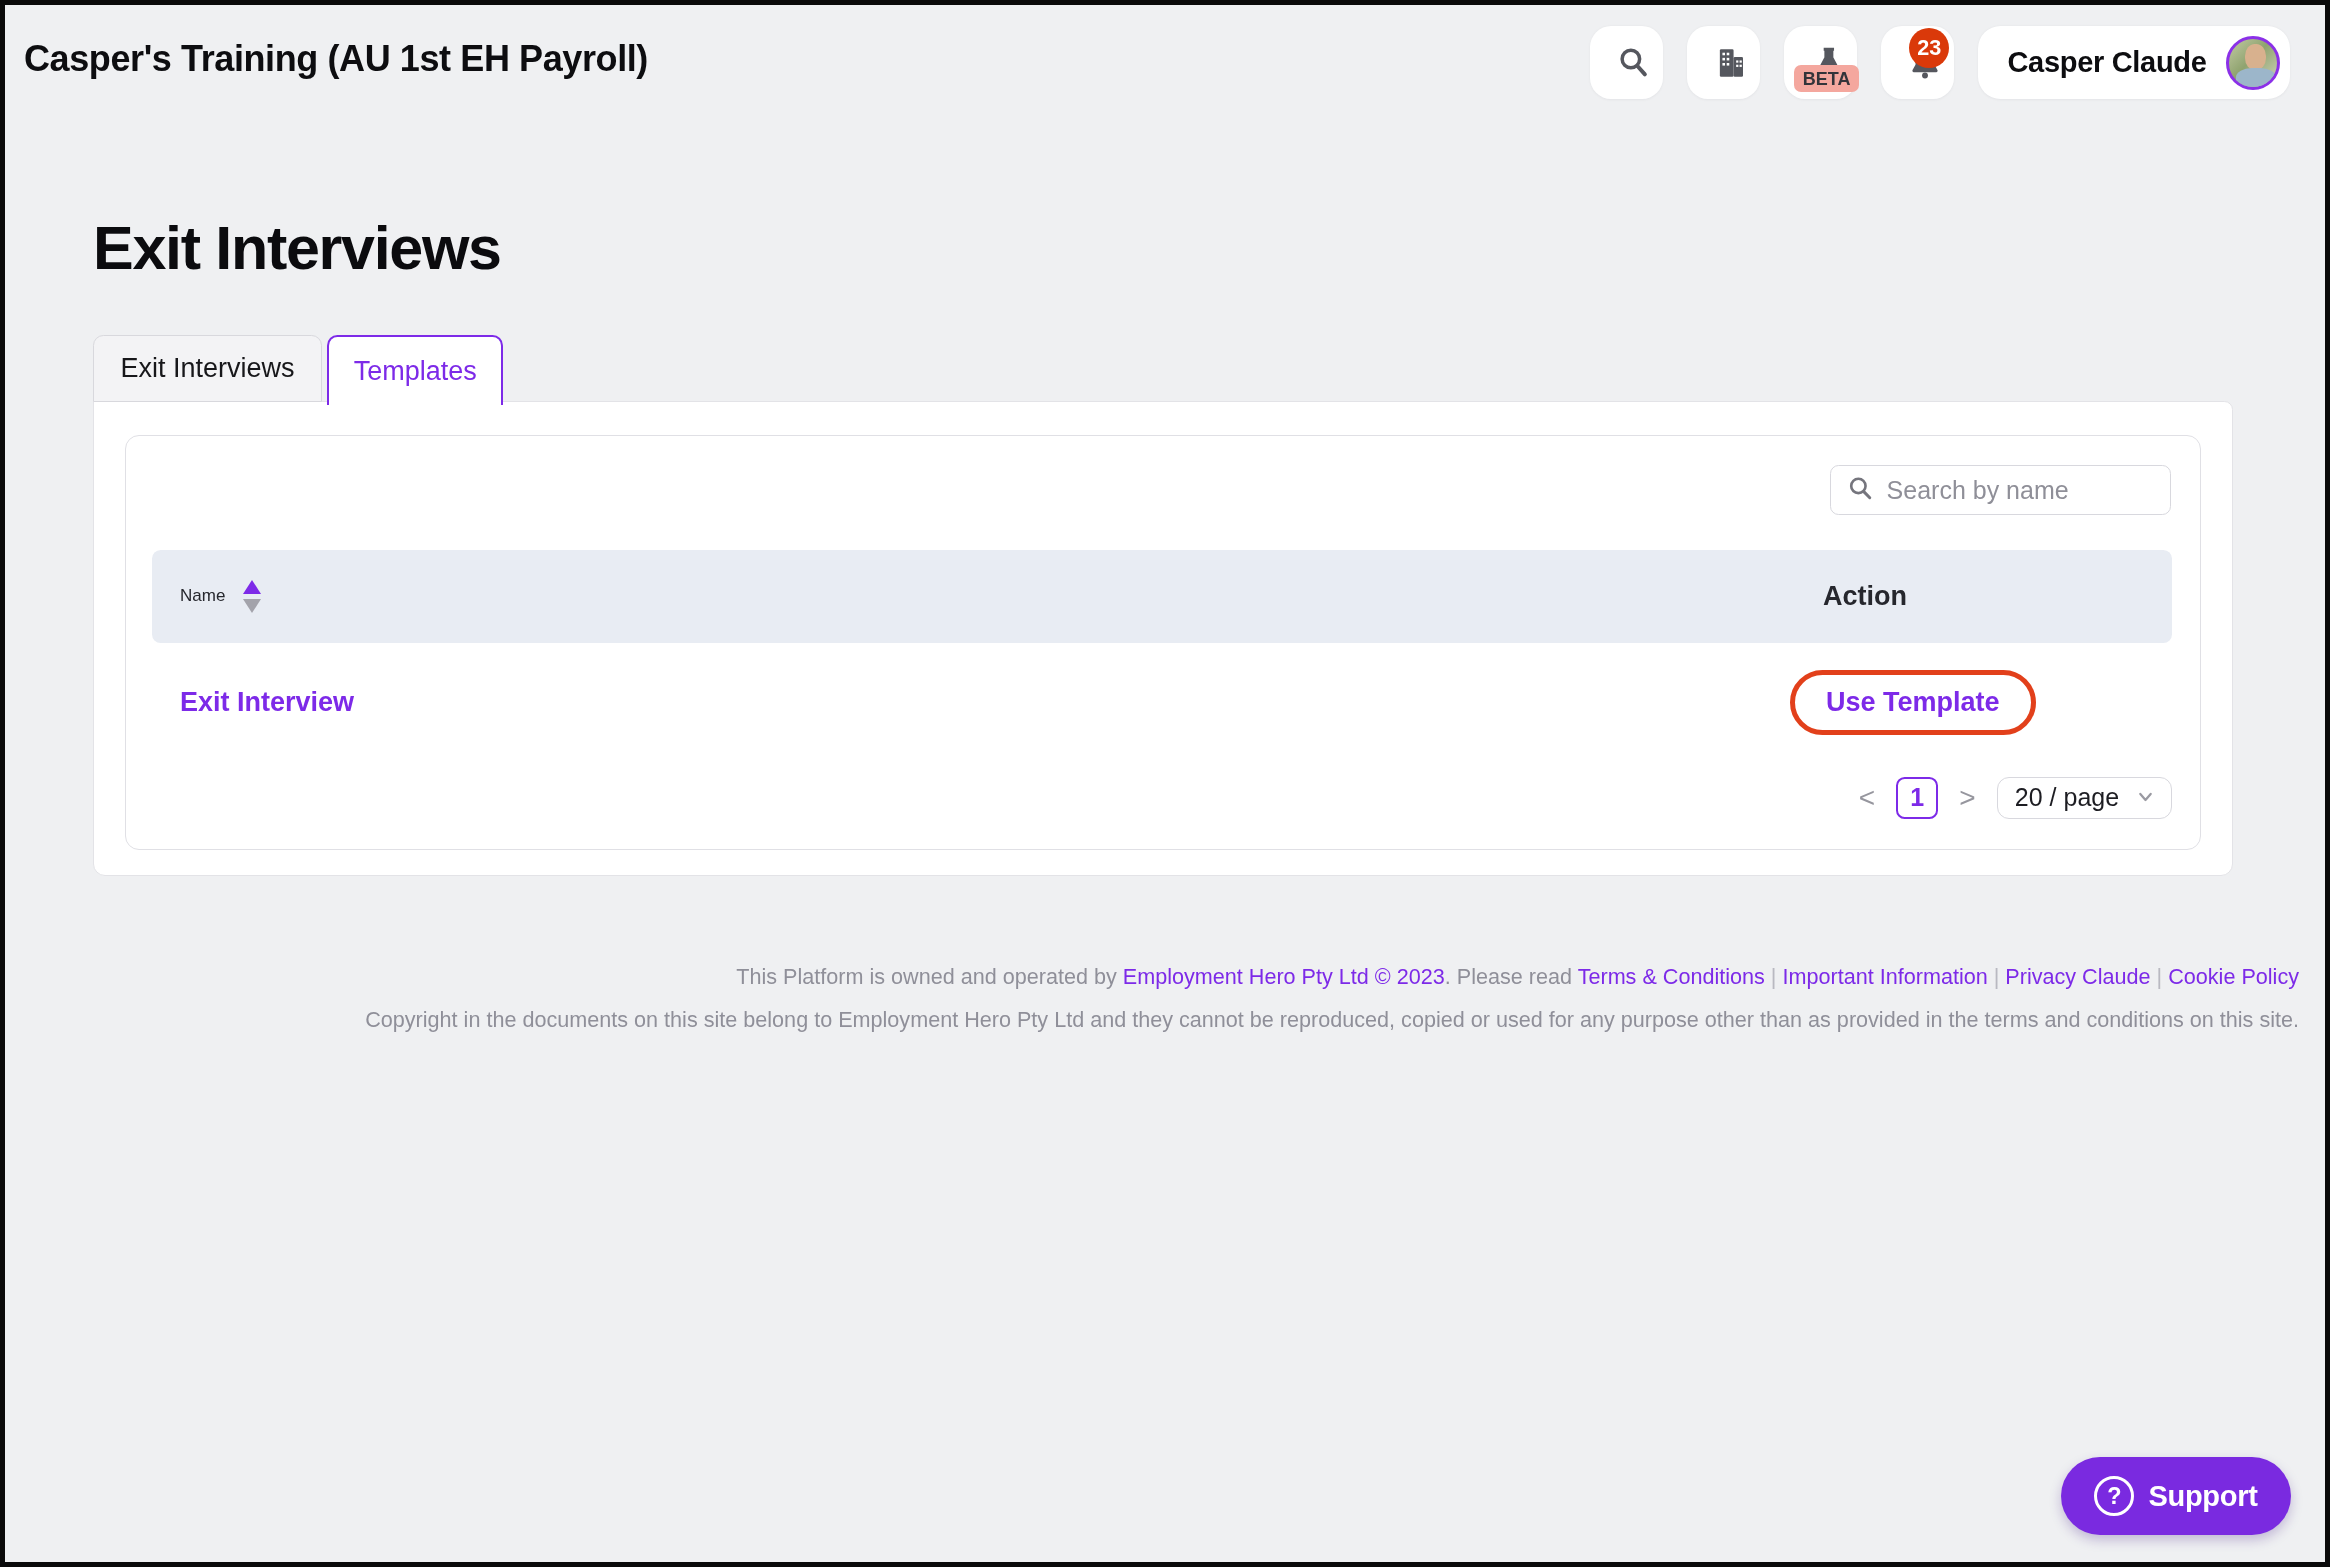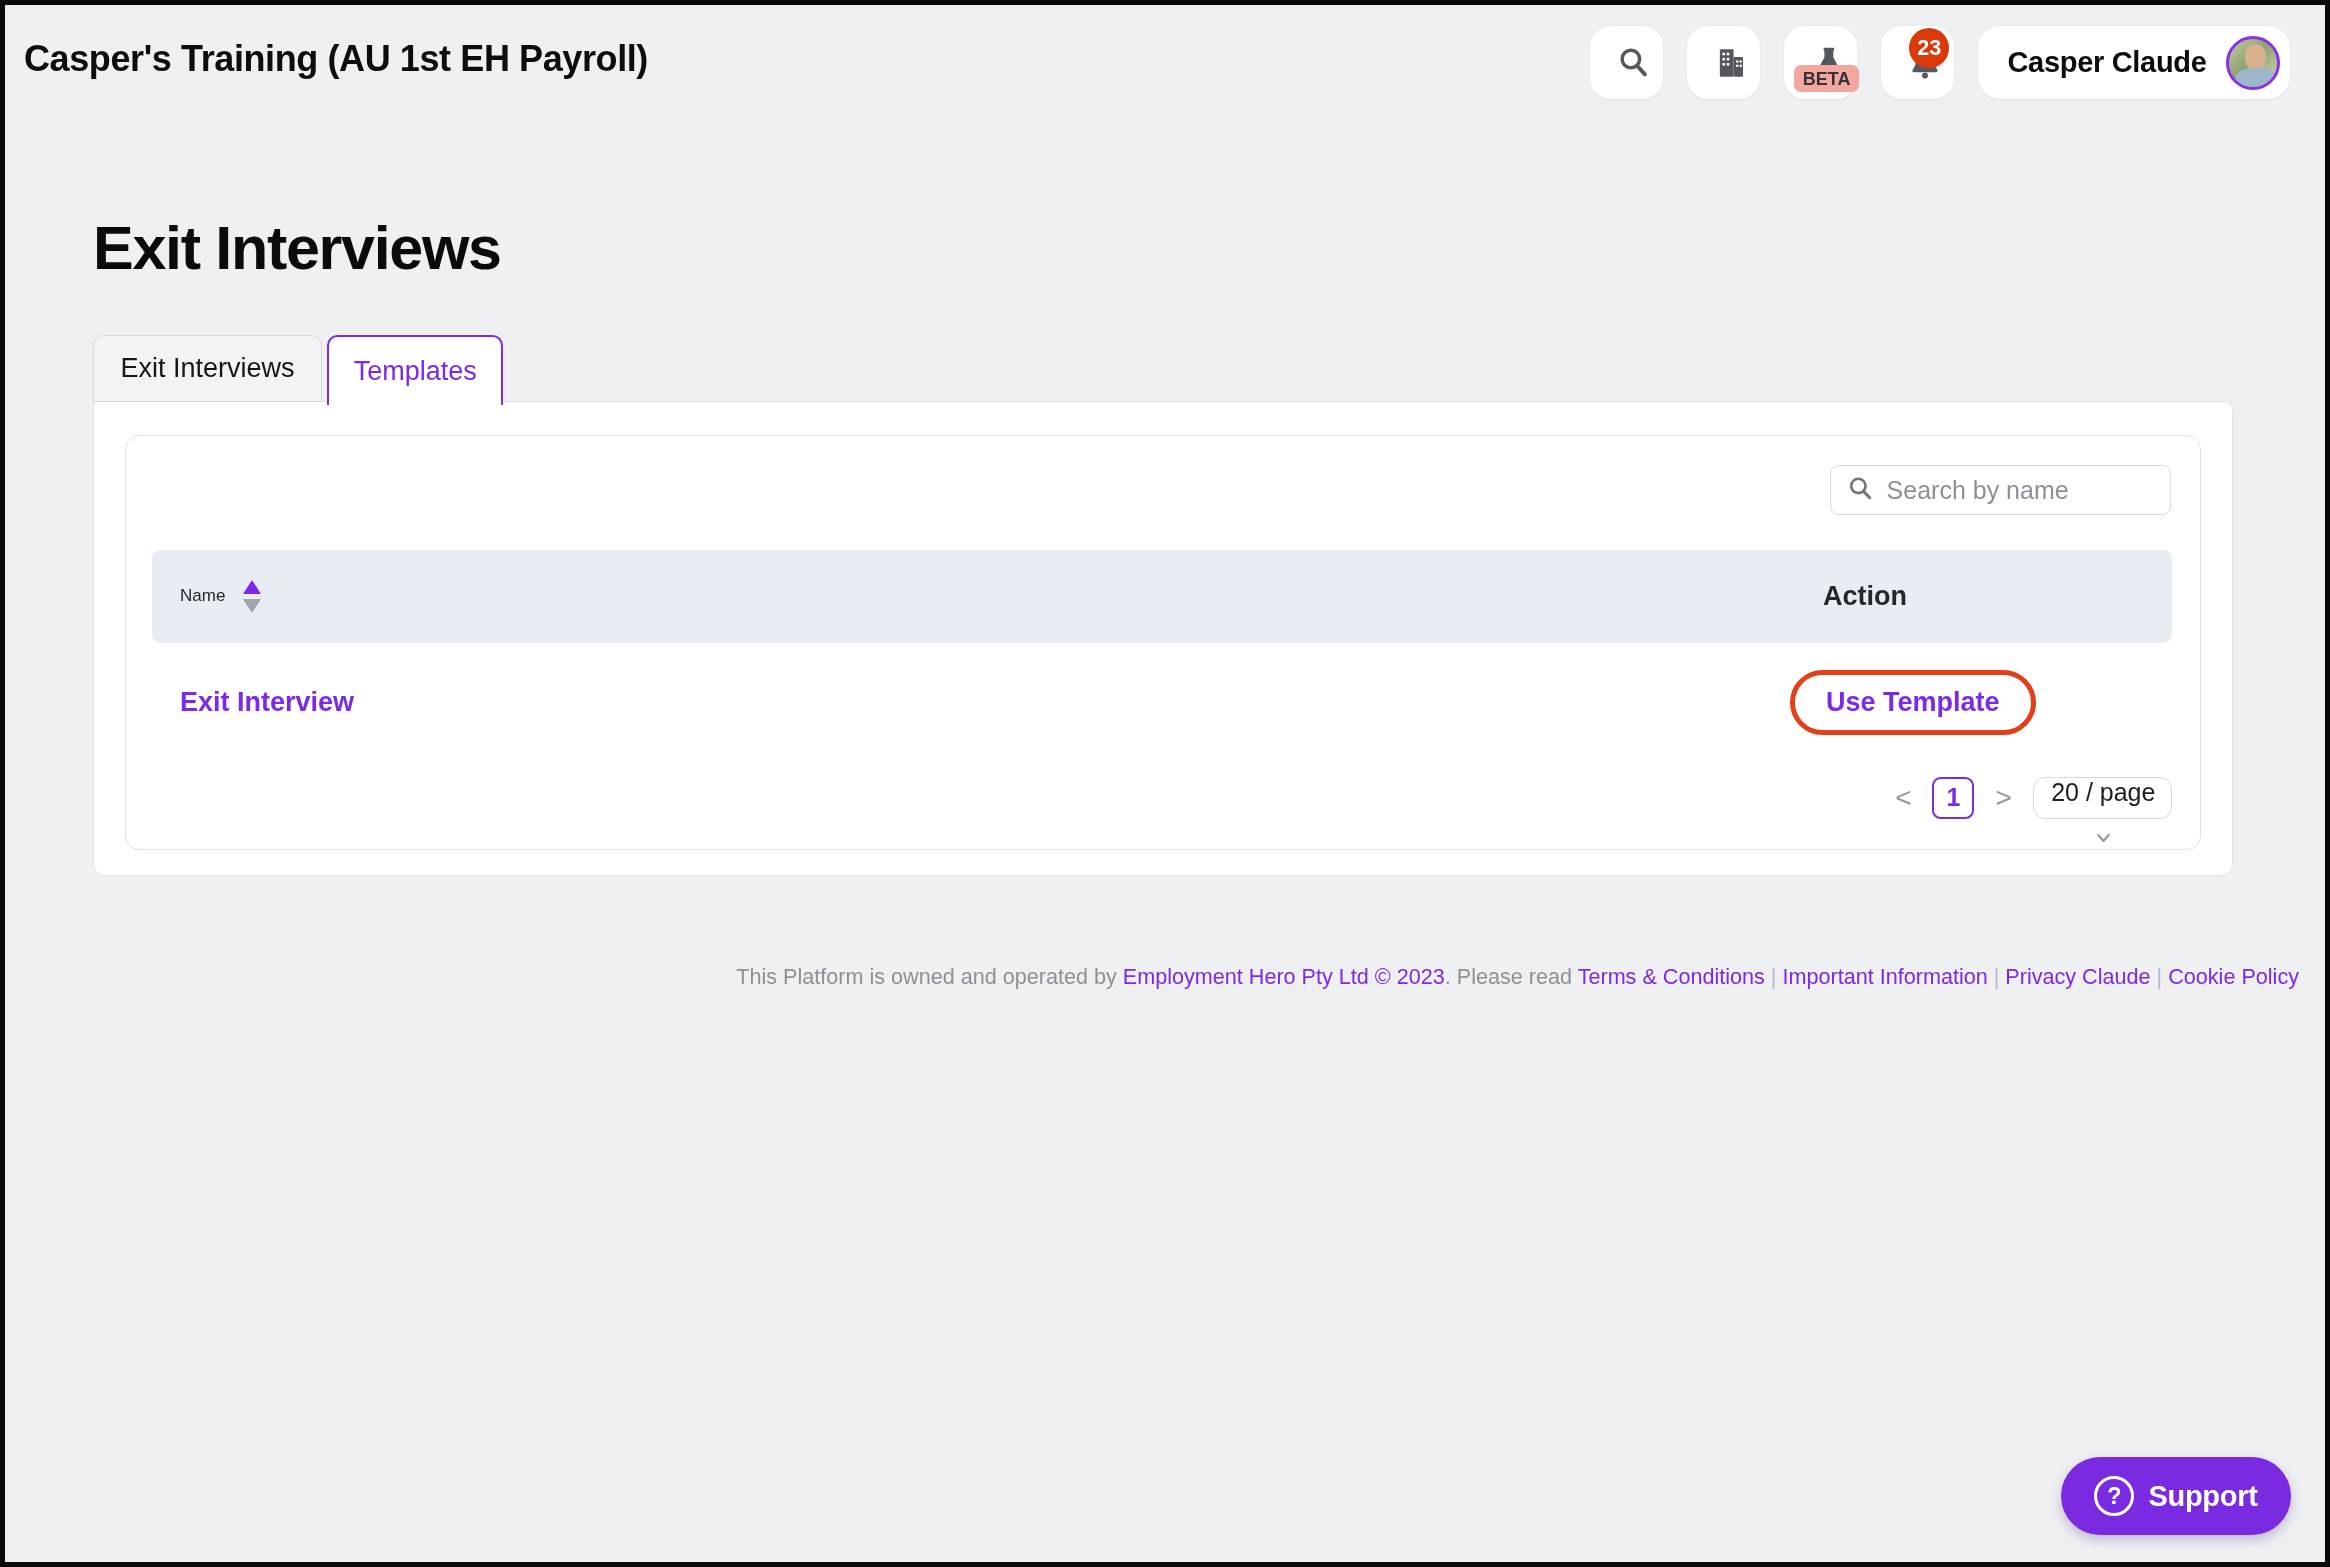--- a/index.html
+++ b/index.html
@@ -144,21 +144,21 @@
   }
   .page-arrow { font-size:28px; color:#96969e; cursor:pointer; line-height:1; }
   .page-current {
     width:42px; height:42px; border:2.2px solid #7d2ae8; border-radius:8.6px;
     color:#7d2ae8; font-size:25px; font-weight:700;
     display:flex; align-items:center; justify-content:center; cursor:pointer;
   }
   .page-size {
     height:42px; border:1.7px solid #d8d8de; border-radius:12px;
     display:flex; align-items:center; gap:17.3px; padding:0 15.6px 0 17.3px;
-    font-size:25px; color:#1d1d22; cursor:pointer; background:#fff;flex-direction:column;
+    font-size:25px; color:#1d1d22; cursor:pointer; background:#fff;
   }
 
   
   .site-footer {
     position:absolute; right:26px; top:950px; text-align:right;
     font-size:21.6px; color:#8f8f99; line-height:43px; letter-spacing:0;
   }
   .footer-link { color:#7d2ae8; cursor:pointer; }
   .footer-sep { color:#b9b9c1; }
 
@@ -304,19 +304,20 @@
 <div class="site-footer">
   <div>
     <span>This Platform is owned and operated by </span><span class="footer-link">Employment Hero Pty Ltd © 2023</span><span>. Please read </span><span class="footer-link">Terms &amp; Conditions</span>
     <span class="footer-sep">|</span>
     <span class="footer-link">Important Information</span>
     <span class="footer-sep">|</span>
     <span class="footer-link">Privacy Claude</span>
     <span class="footer-sep">|</span>
     <span class="footer-link">Cookie Policy</span>
   </div>
+  <div>Copyright in the documents on this site belong to Employment Hero Pty Ltd and they cannot be reproduced, copied or used for any purpose other than as provided in the terms and conditions on this site.</div>
 </div>
 
 <div class="support-btn">
   <span class="q-circle">?</span>
   <span class="support-label">Support</span>
 </div>
 
 
 </body></html>

